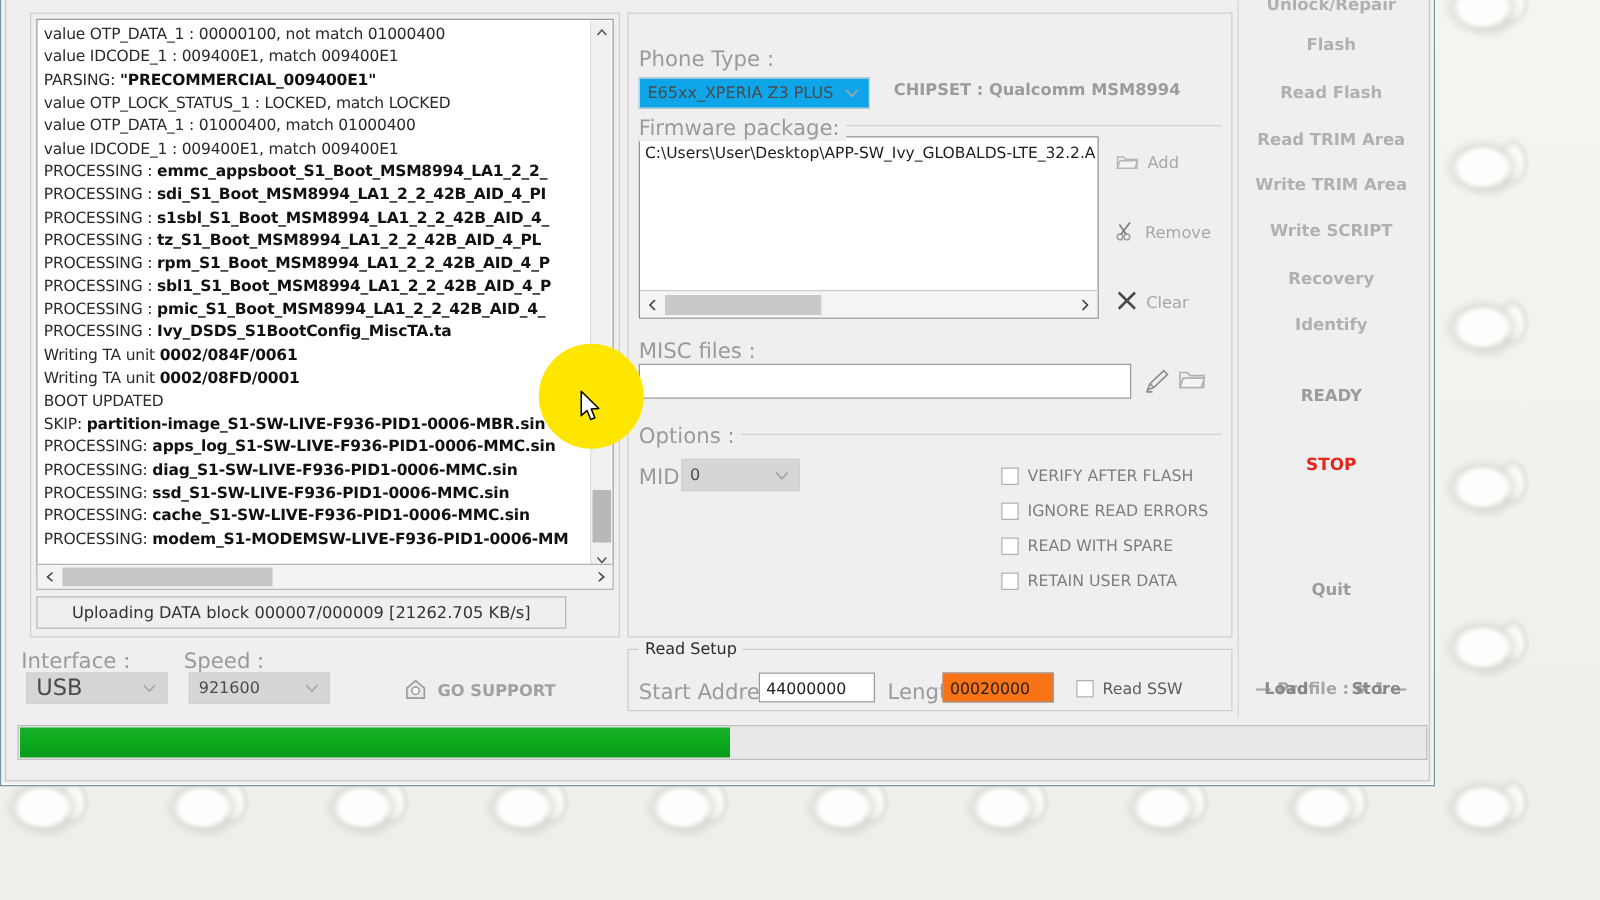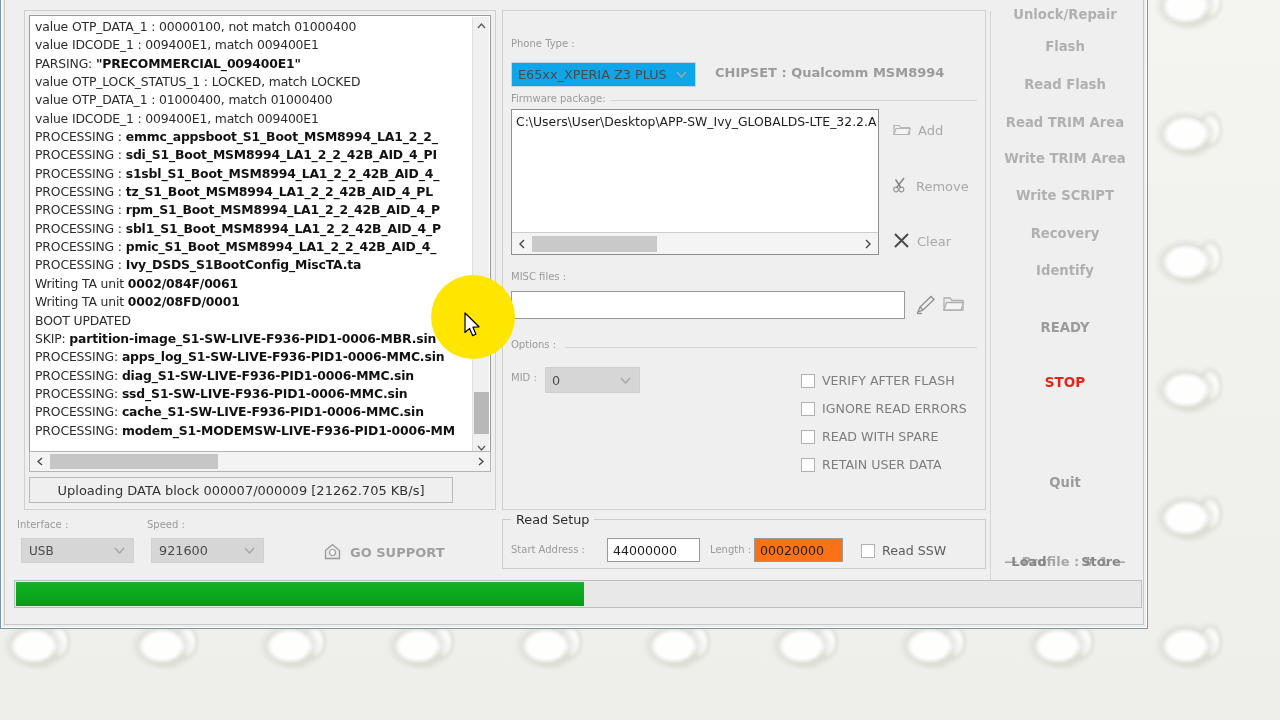--- a/index.html
+++ b/index.html
@@ -117,21 +117,21 @@
   
   #center-panel {
     position: absolute;
     left: 497px; top: 13px;
     width: 484px; height: 500px;
     background: #efefef;
     border: 1px solid #cfcfcf;
   }
   .lbl {
     color: #9a9a9a;
-    font-size: 10px;
+    font-size: 17px;
     font-family: "DejaVu Sans", sans-serif;
   }
   #phone-type-label { position: absolute; left: 8px; top: 27px; }
   #phone-type-select {
     position: absolute; left: 8px; top: 51px;
     width: 185px; height: 25px;
     background: #0ea5e9;
     border: 1px solid #d0d0d0;
     display: flex; align-items: center;
     padding-left: 6px;
@@ -209,21 +209,21 @@
   }
   .cbx {
     width: 14px; height: 14px;
     background: #ffffff; border: 1px solid #b0b0b0;
     flex: 0 0 auto;
   }
 
   
   #sidebar {
     position: absolute;
-    left: 985px; top: 14px;
+    left: 985px; top: 4px;
     width: 148px; height: 572px;
     background: #efefef;
     border-left: 1px solid #d5d5d5;
   }
   .nav-btn {
     position: absolute; left: 0; width: 148px;
     text-align: center;
     font-size: 13.2px; font-weight: bold; color: #b0b0b0;
     font-family: "DejaVu Sans", sans-serif;
   }
@@ -251,21 +251,21 @@
   #profile-store { position: absolute; right: 6px; top: 543px; width: 62px; text-align: center; font-size: 13px; font-weight: bold; color: #888888; font-family: "DejaVu Sans", sans-serif; }
 
   
   #interface-label { position: absolute; left: 12px; top: 522px; }
   #speed-label { position: absolute; left: 142px; top: 522px; }
   #interface-select {
     position: absolute; left: 16px; top: 541px;
     width: 113px; height: 25px;
     background: #d6d6d6; border: 1px solid #d0d0d0;
     display: flex; align-items: center; padding-left: 7px;
-    font-size: 12px; color: #4a4a4a;
+    font-size: 18px; color: #4a4a4a;
     font-family: "DejaVu Sans", sans-serif;
   }
   #interface-select .chev { position: absolute; right: 8px; color: #a5a5a5; font-size: 11px; }
   #speed-select {
     position: absolute; left: 146px; top: 541px;
     width: 113px; height: 25px;
     background: #d6d6d6; border: 1px solid #d0d0d0;
     display: flex; align-items: center; padding-left: 7px;
     font-size: 12.8px; color: #4a4a4a;
     font-family: "DejaVu Sans", sans-serif;

